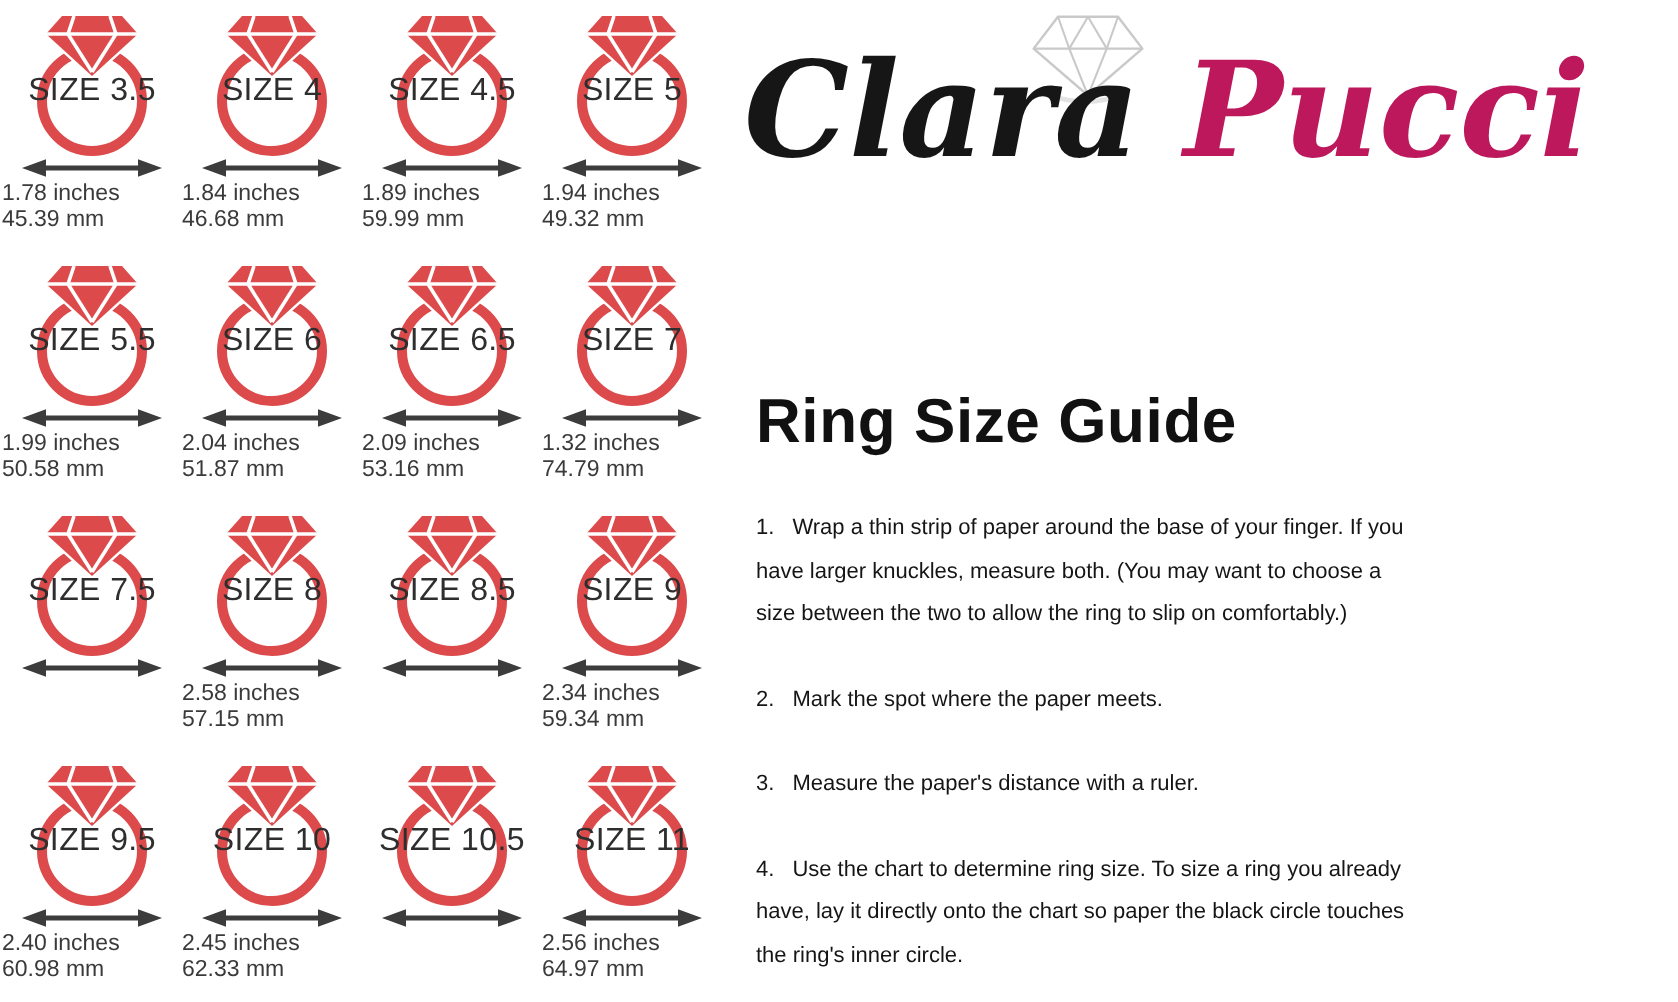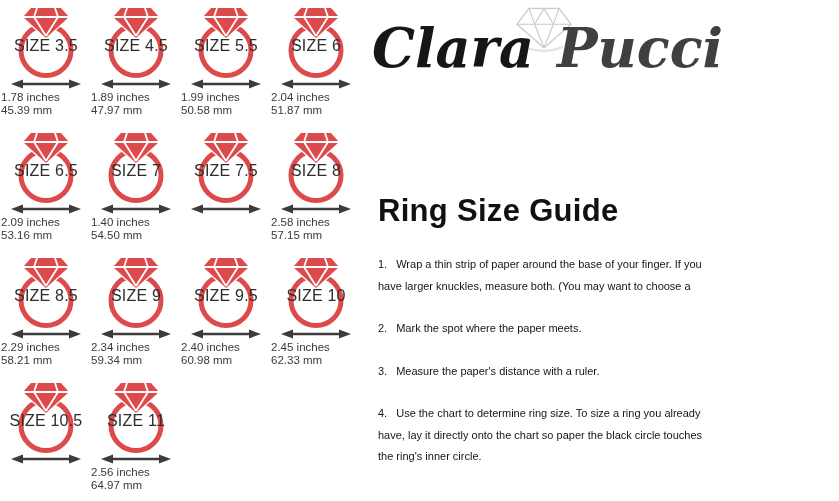--- a/index.html
+++ b/index.html
@@ -21,26 +21,26 @@
   }
   .meas {
     position:absolute; top:85px; left:0; width:90px; text-align:left;
     font-size:11.5px; line-height:12.5px; color:#3a3a3a;
   }
 
   
   .logo { position:absolute; left:372px; top:2px; width:440px; height:102px; }
   .logo-diamond { position:absolute; left:142px; top:2px; }
   .logo-text {
-    position:absolute; left:0; top:14px; display:flex; gap:10px;
+    position:absolute; left:0; top:14px; display:flex; gap:22px;
     font-family:"DejaVu Serif", serif; font-style:italic; font-weight:bold;
-    font-size:54px; line-height:1.2; white-space:nowrap;
+    font-size:66px; line-height:1.2; white-space:nowrap;
   }
   .word-clara { color:#161616; }
-  .word-pucci { color:#404040;margin-left:13px; }
+  .word-pucci { color:#be185d; }
 
   
   .guide { position:absolute; left:378px; top:192px; width:448px; color:#151515; }
   .guide-title {
     margin:0 0 24px 0; font-size:31px; line-height:38px; font-weight:bold;
     letter-spacing:0.3px; color:#111;
   }
   .step { margin:0 0 21px 0; font-size:11px; line-height:21.5px; }
   .step-num { margin-right:9px; }
 </style>
@@ -74,32 +74,52 @@
       <svg class="ring-svg" width="90" height="84" viewBox="0 0 90 84">
           <use href="#ring-sym"></use>
         </svg>
       <div class="slabel">SIZE 3.5</div>
       <div class="meas">
         <div>1.78 inches</div>
         <div>45.39 mm</div>
       </div>
     </div>
 
+    <div class="cell">
+      <svg class="ring-svg" width="90" height="84" viewBox="0 0 90 84">
+          <use href="#ring-sym"></use>
+        </svg>
+      <div class="slabel">SIZE 4</div>
+      <div class="meas">
+        <div>1.84 inches</div>
+        <div>46.68 mm</div>
+      </div>
+    </div>
 
     <div class="cell">
       <svg class="ring-svg" width="90" height="84" viewBox="0 0 90 84">
           <use href="#ring-sym"></use>
         </svg>
       <div class="slabel">SIZE 4.5</div>
       <div class="meas">
         <div>1.89 inches</div>
-        <div>47.97 mm</div>
-      </div>
-    </div>
-
+        <div>59.99 mm</div>
+      </div>
+    </div>
+
+    <div class="cell">
+      <svg class="ring-svg" width="90" height="84" viewBox="0 0 90 84">
+          <use href="#ring-sym"></use>
+        </svg>
+      <div class="slabel">SIZE 5</div>
+      <div class="meas">
+        <div>1.94 inches</div>
+        <div>49.32 mm</div>
+      </div>
+    </div>
 
     <div class="cell">
       <svg class="ring-svg" width="90" height="84" viewBox="0 0 90 84">
           <use href="#ring-sym"></use>
         </svg>
       <div class="slabel">SIZE 5.5</div>
       <div class="meas">
         <div>1.99 inches</div>
         <div>50.58 mm</div>
       </div>
@@ -126,22 +146,22 @@
         <div>53.16 mm</div>
       </div>
     </div>
 
     <div class="cell">
       <svg class="ring-svg" width="90" height="84" viewBox="0 0 90 84">
           <use href="#ring-sym"></use>
         </svg>
       <div class="slabel">SIZE 7</div>
       <div class="meas">
-        <div>1.40 inches</div>
-        <div>54.50 mm</div>
+        <div>1.32 inches</div>
+        <div>74.79 mm</div>
       </div>
     </div>
 
     <div class="cell">
       <svg class="ring-svg" width="90" height="84" viewBox="0 0 90 84">
           <use href="#ring-sym"></use>
         </svg>
       <div class="slabel">SIZE 7.5</div>
     </div>
 
@@ -154,24 +174,20 @@
         <div>2.58 inches</div>
         <div>57.15 mm</div>
       </div>
     </div>
 
     <div class="cell">
       <svg class="ring-svg" width="90" height="84" viewBox="0 0 90 84">
           <use href="#ring-sym"></use>
         </svg>
       <div class="slabel">SIZE 8.5</div>
-      <div class="meas">
-        <div>2.29 inches</div>
-        <div>58.21 mm</div>
-      </div>
     </div>
 
     <div class="cell">
       <svg class="ring-svg" width="90" height="84" viewBox="0 0 90 84">
           <use href="#ring-sym"></use>
         </svg>
       <div class="slabel">SIZE 9</div>
       <div class="meas">
         <div>2.34 inches</div>
         <div>59.34 mm</div>
@@ -241,20 +257,21 @@
       <span class="word-pucci">Pucci</span>
     </div>
   </div>
 
   <div class="guide">
     <h1 class="guide-title">Ring Size Guide</h1>
 
     <div class="step">
       <span class="step-num">1.</span><span>Wrap a thin strip of paper around the base of your finger. If you</span>
       <div>have larger knuckles, measure both. (You may want to choose a</div>
+      <div>size between the two to allow the ring to slip on comfortably.)</div>
     </div>
 
     <div class="step">
       <span class="step-num">2.</span><span>Mark the spot where the paper meets.</span>
     </div>
 
     <div class="step">
       <span class="step-num">3.</span><span>Measure the paper's distance with a ruler.</span>
     </div>
 

